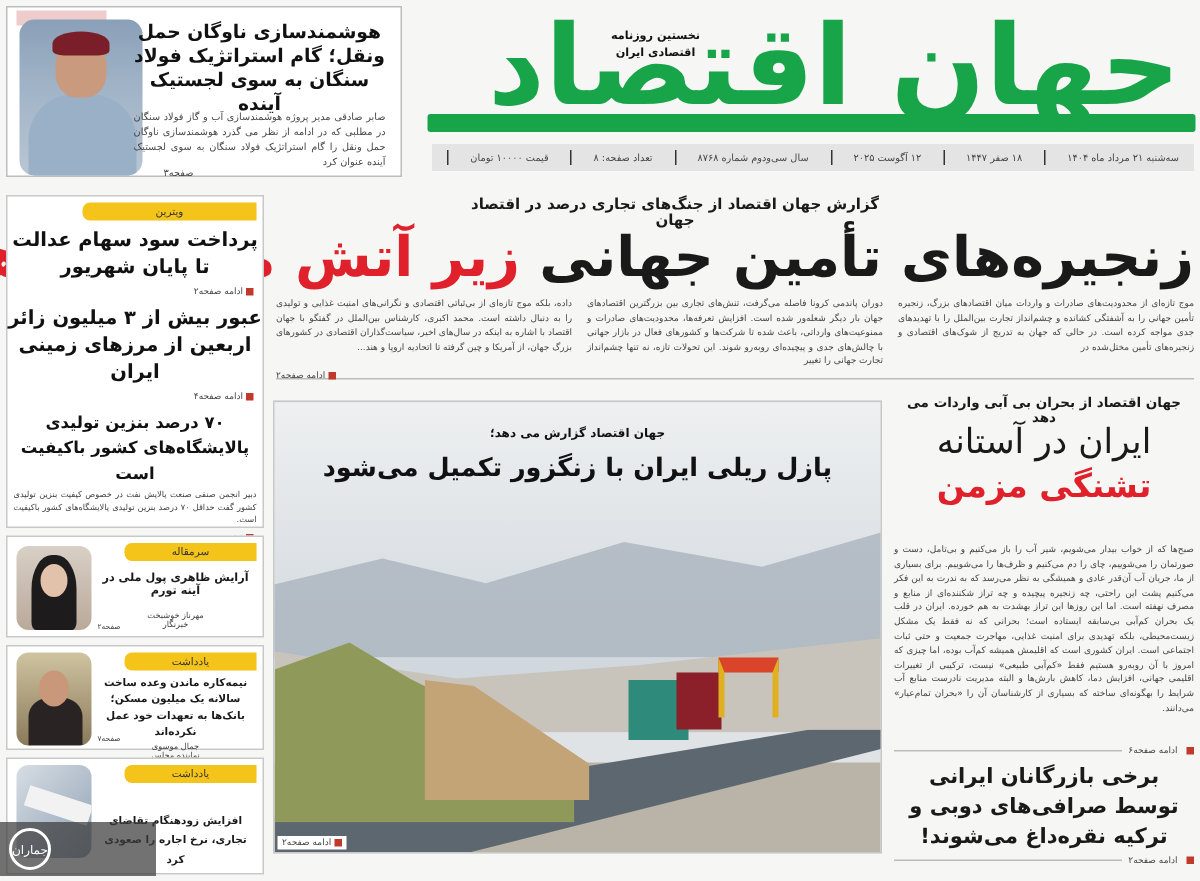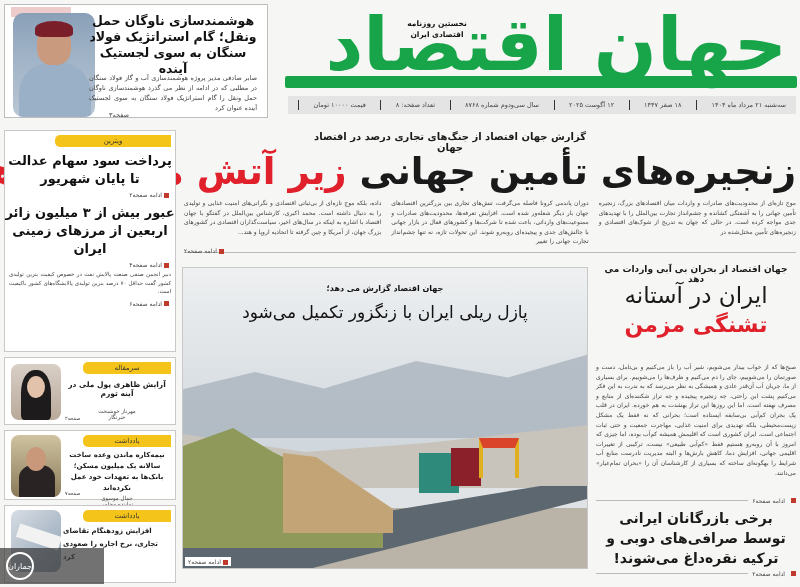--- a/index.html
+++ b/index.html
@@ -53,21 +53,21 @@
   .mtn1 { position: absolute; left: -20px; top: 60px; width: 460px; height: 110px; background: #aab4be; clip-path: polygon(0 60%, 20% 40%, 35% 55%, 55% 30%, 75% 45%, 100% 15%, 100% 100%, 0 100%); opacity: .8; }
   .mtn2 { position: absolute; left: 0; top: 130px; width: 406px; height: 90px; background: #c8c4bc; clip-path: polygon(0 40%, 30% 60%, 60% 50%, 100% 30%, 100% 100%, 0 100%); }
   .hill { position: absolute; left: 0; top: 160px; width: 200px; height: 120px; background: #8f9a5a; clip-path: polygon(0 15%, 25% 0, 45% 20%, 75% 45%, 100% 75%, 100% 100%, 0 100%); }
   .hill2 { position: absolute; left: 100px; top: 185px; width: 110px; height: 80px; background: #c2a476; clip-path: polygon(0 0, 30% 5%, 100% 70%, 100% 100%, 0 100%); }
   .ground { position: absolute; left: 0; top: 240px; width: 100%; height: 62px; background: #b9b3a8; }
   .road { position: absolute; left: 0; top: 218px; width: 406px; height: 84px; background: #5c6770; clip-path: polygon(0 70%, 88% 0, 100% 0, 100% 15%, 30% 100%, 0 100%); }
   .train { position: absolute; left: 236px; top: 185px; width: 40px; height: 40px; background: #2e8a7a; }
   .wagon { position: absolute; left: 268px; top: 180px; width: 30px; height: 38px; background: #8b1f2a; }
   .crane { position: absolute; left: 296px; top: 170px; width: 40px; height: 40px; border-top: 10px solid #d9442b; border-left: 4px solid #e0b020; border-right: 4px solid #e0b020; }
   .photo-kicker { left: 0; top: 16px; width: 100%; text-align: center; font-size: 8px; font-weight: bold; color: #111; position: absolute; }
-  .photo-title { position: absolute; left: 0; top: 34px; width: 100%; text-align: center; font-size: 17px; font-weight: normal; color: #111; }
+  .photo-title { position: absolute; left: 0; top: 34px; width: 100%; text-align: center; font-size: 17px; font-weight: bold; color: #111; }
   .photo-more { position: absolute; left: 2px; bottom: 2px; background: #fff; font-size: 6px; padding: 1px 3px; color: #444; }
 
   
   .r-kicker { left: 596px; top: 264px; width: 200px; text-align: center; font-size: 9px; font-weight: bold; }
   .r-title { left: 596px; top: 280px; width: 200px; text-align: center; font-size: 23px; font-weight: normal; line-height: 30px; }
   .r-title2 { left: 596px; top: 310px; width: 200px; text-align: center; font-size: 22px; font-weight: bold; color: #e0202a; line-height: 30px; }
   .r-body { left: 596px; top: 362px; width: 200px; font-size: 6px; line-height: 9.6px; color: #444; text-align: justify; }
   .r-more { left: 596px; top: 497px; width: 200px; font-size: 6px; color: #444; display: flex; gap: 4px; align-items: center; }
   .r-head2 { left: 596px; top: 508px; width: 200px; text-align: center; font-size: 14px; font-weight: bold; line-height: 20px; }
   .r-more2 { left: 596px; top: 570px; width: 200px; font-size: 6px; color: #444; display: flex; gap: 4px; align-items: center; }
@@ -135,20 +135,21 @@
 </div>
 
 <div class="abs lbox" style="top:130px;height:222px;">
   <div style="margin:4px 4px 0 50px;">
       <div class="ytab">ویترین</div>
     </div>
   <div class="lhead" style="font-size:13px;line-height:18px;margin-top:5px;">پرداخت سود سهام عدالت تا پایان شهریور</div>
   <div class="more" style="margin:3px 6px 0 0;"><span class="more-icon"></span><span>ادامه صفحه۲</span></div>
   <div class="lhead" style="font-size:13px;line-height:18px;margin-top:6px;">عبور بیش از ۳ میلیون زائر اربعین از مرزهای زمینی ایران</div>
   <div class="more" style="margin:3px 6px 0 0;"><span class="more-icon"></span><span>ادامه صفحه۴</span></div>
+  <div class="lhead" style="font-size:11px;line-height:17px;margin-top:5px;">۷۰ درصد بنزین تولیدی پالایشگاه‌های کشور باکیفیت است</div>
   <div style="font-size:5.5px;line-height:8.5px;color:#444;padding:2px 4px;text-align:justify;">دبیر انجمن صنفی صنعت پالایش نفت در خصوص کیفیت بنزین تولیدی کشور گفت حداقل ۷۰ درصد بنزین تولیدی پالایشگاه‌های کشور باکیفیت است.</div>
   <div class="more" style="margin:2px 6px 0 0;"><span class="more-icon"></span><span>ادامه صفحه۶</span></div>
 </div>
 
 <div class="abs opinion" style="top:357px;height:68px;">
   <div class="op-photo" style="top:6px;height:56px;background:linear-gradient(#d8cfc6,#b9a99a);">
     <div style="position:absolute;left:10px;top:6px;width:30px;height:50px;background:#1d1b1b;border-radius:45% 45% 10% 10%;"></div>
     <div style="position:absolute;left:16px;top:12px;width:18px;height:22px;background:#e3c2ac;border-radius:50%;"></div>
   </div>
   <div class="op-text" style="top:4px;">
@@ -173,21 +174,21 @@
   </div>
   <div class="more" style="position:absolute;left:60px;bottom:3px;font-size:5px;">صفحه۷</div>
 </div>
 
 <div class="abs opinion" style="top:505px;height:78px;">
   <div class="op-photo" style="top:4px;height:62px;background:linear-gradient(135deg,#d7dde4,#8ea0b3);">
     <div style="position:absolute;left:6px;top:20px;width:44px;height:14px;background:#f2f2f2;transform:rotate(18deg);"></div>
   </div>
   <div class="op-text" style="top:4px;">
     <div class="ytab" style="margin-left:20px;">یادداشت</div>
-    <div style="font-size:7px;font-weight:bold;text-align:left;line-height:13px;margin-top:3px;">افزایش زودهنگام تقاضای تجاری، نرخ اجاره را صعودی کرد</div>
+    <div style="font-size:7px;font-weight:bold;text-align:center;line-height:13px;margin-top:19px;">افزایش زودهنگام تقاضای تجاری، نرخ اجاره را صعودی کرد</div>
   </div>
 </div>
 
 <div class="abs photo">
   <div class="sky"></div>
   <div class="mtn1"></div>
   <div class="mtn2"></div>
   <div class="ground"></div>
   <div class="road"></div>
   <div class="hill"></div>

